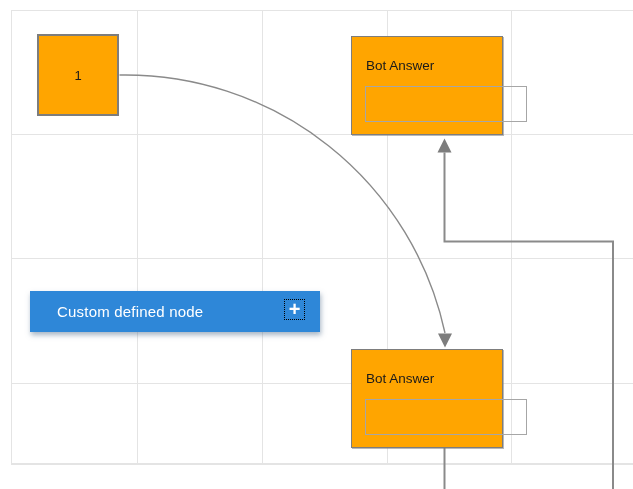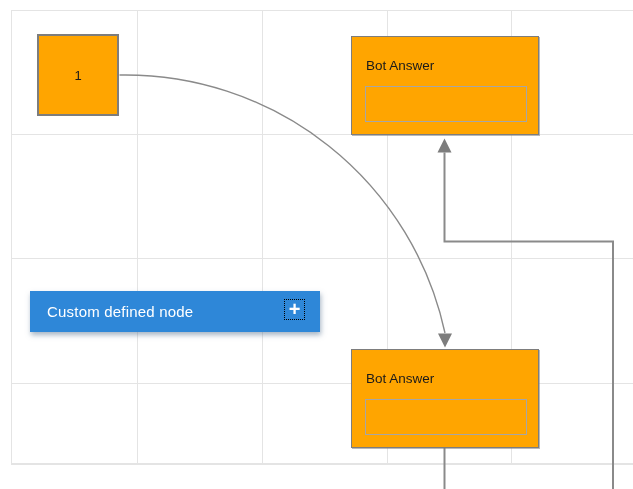--- a/index.html
+++ b/index.html
@@ -17,21 +17,21 @@
 
   .start-node{
     left:37px;top:34px;width:82px;height:82px;
     background:var(--node_fill,#FFA500);
     border:2px solid var(--node_border,#7d7d7d);
     display:flex;align-items:center;justify-content:center;
     font-size:13px;color:var(--node_text,#1a1a1a);
   }
 
   .bot-node{
-    left:351px;width:188px;height:99px;
+    left:351px;width:152px;height:99px;
     background:var(--node_fill,#FFA500);
     border:1px solid var(--node_border,#7d7d7d);
     box-shadow:1px 1px 0 rgba(125,125,125,.55);
   }
   .bot-node.top{top:36px;}
   .bot-node.bottom{top:349px;}
   .bot-title{
     position:absolute;left:14px;top:21px;
     font-size:13.5px;color:var(--node_text,#1a1a1a);
   }
@@ -43,21 +43,21 @@
   }
 
   .custom-btn{
     left:30px;top:291px;width:290px;height:41px;
     background:var(--custom_node_fill,#2E87D8);
     box-shadow:1px 3px 5px rgba(80,110,140,.5);
     display:flex;align-items:center;
     cursor:default;
   }
   .custom-btn-label{
-    padding-left:17px;
+    padding-left:27px;
     font-size:15px;color:var(--custom_node_text,#fff);
     letter-spacing:.2px;
   }
   .plus-box{
     position:absolute;right:15px;top:8px;
     width:19px;height:19px;
     border:1.6px dotted #000;
     display:flex;align-items:center;justify-content:center;
   }
   .plus-glyph{

